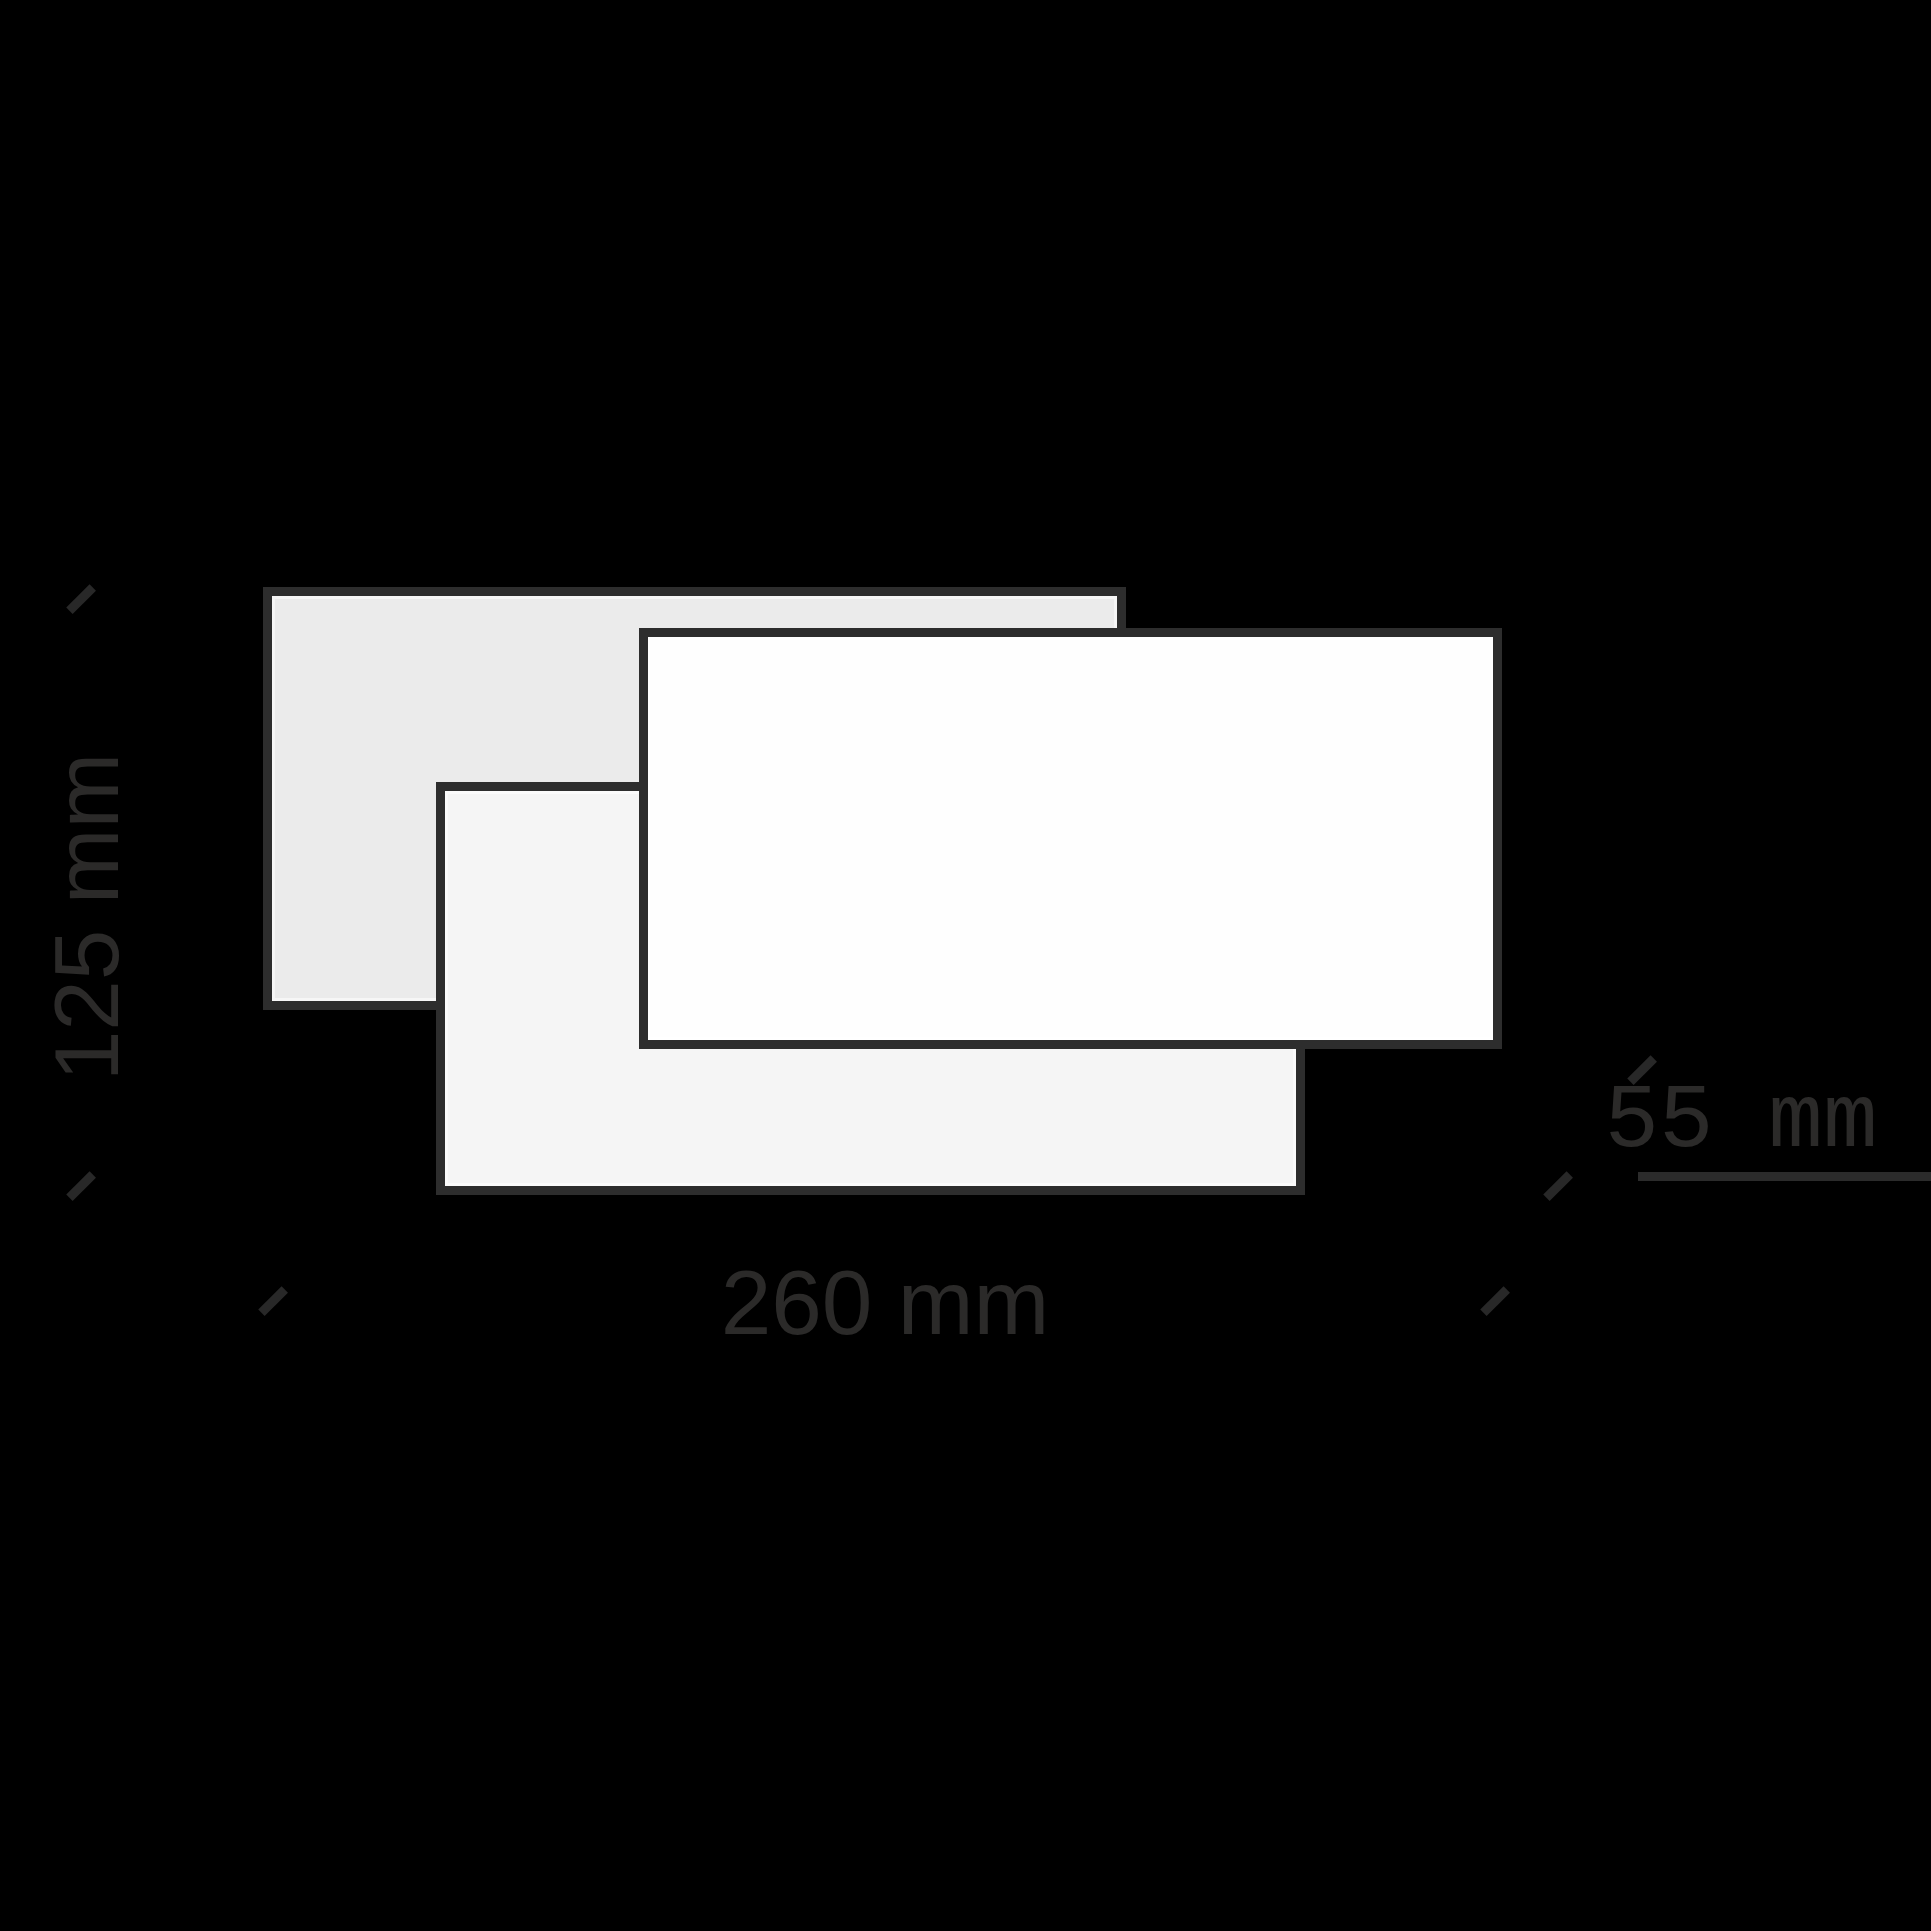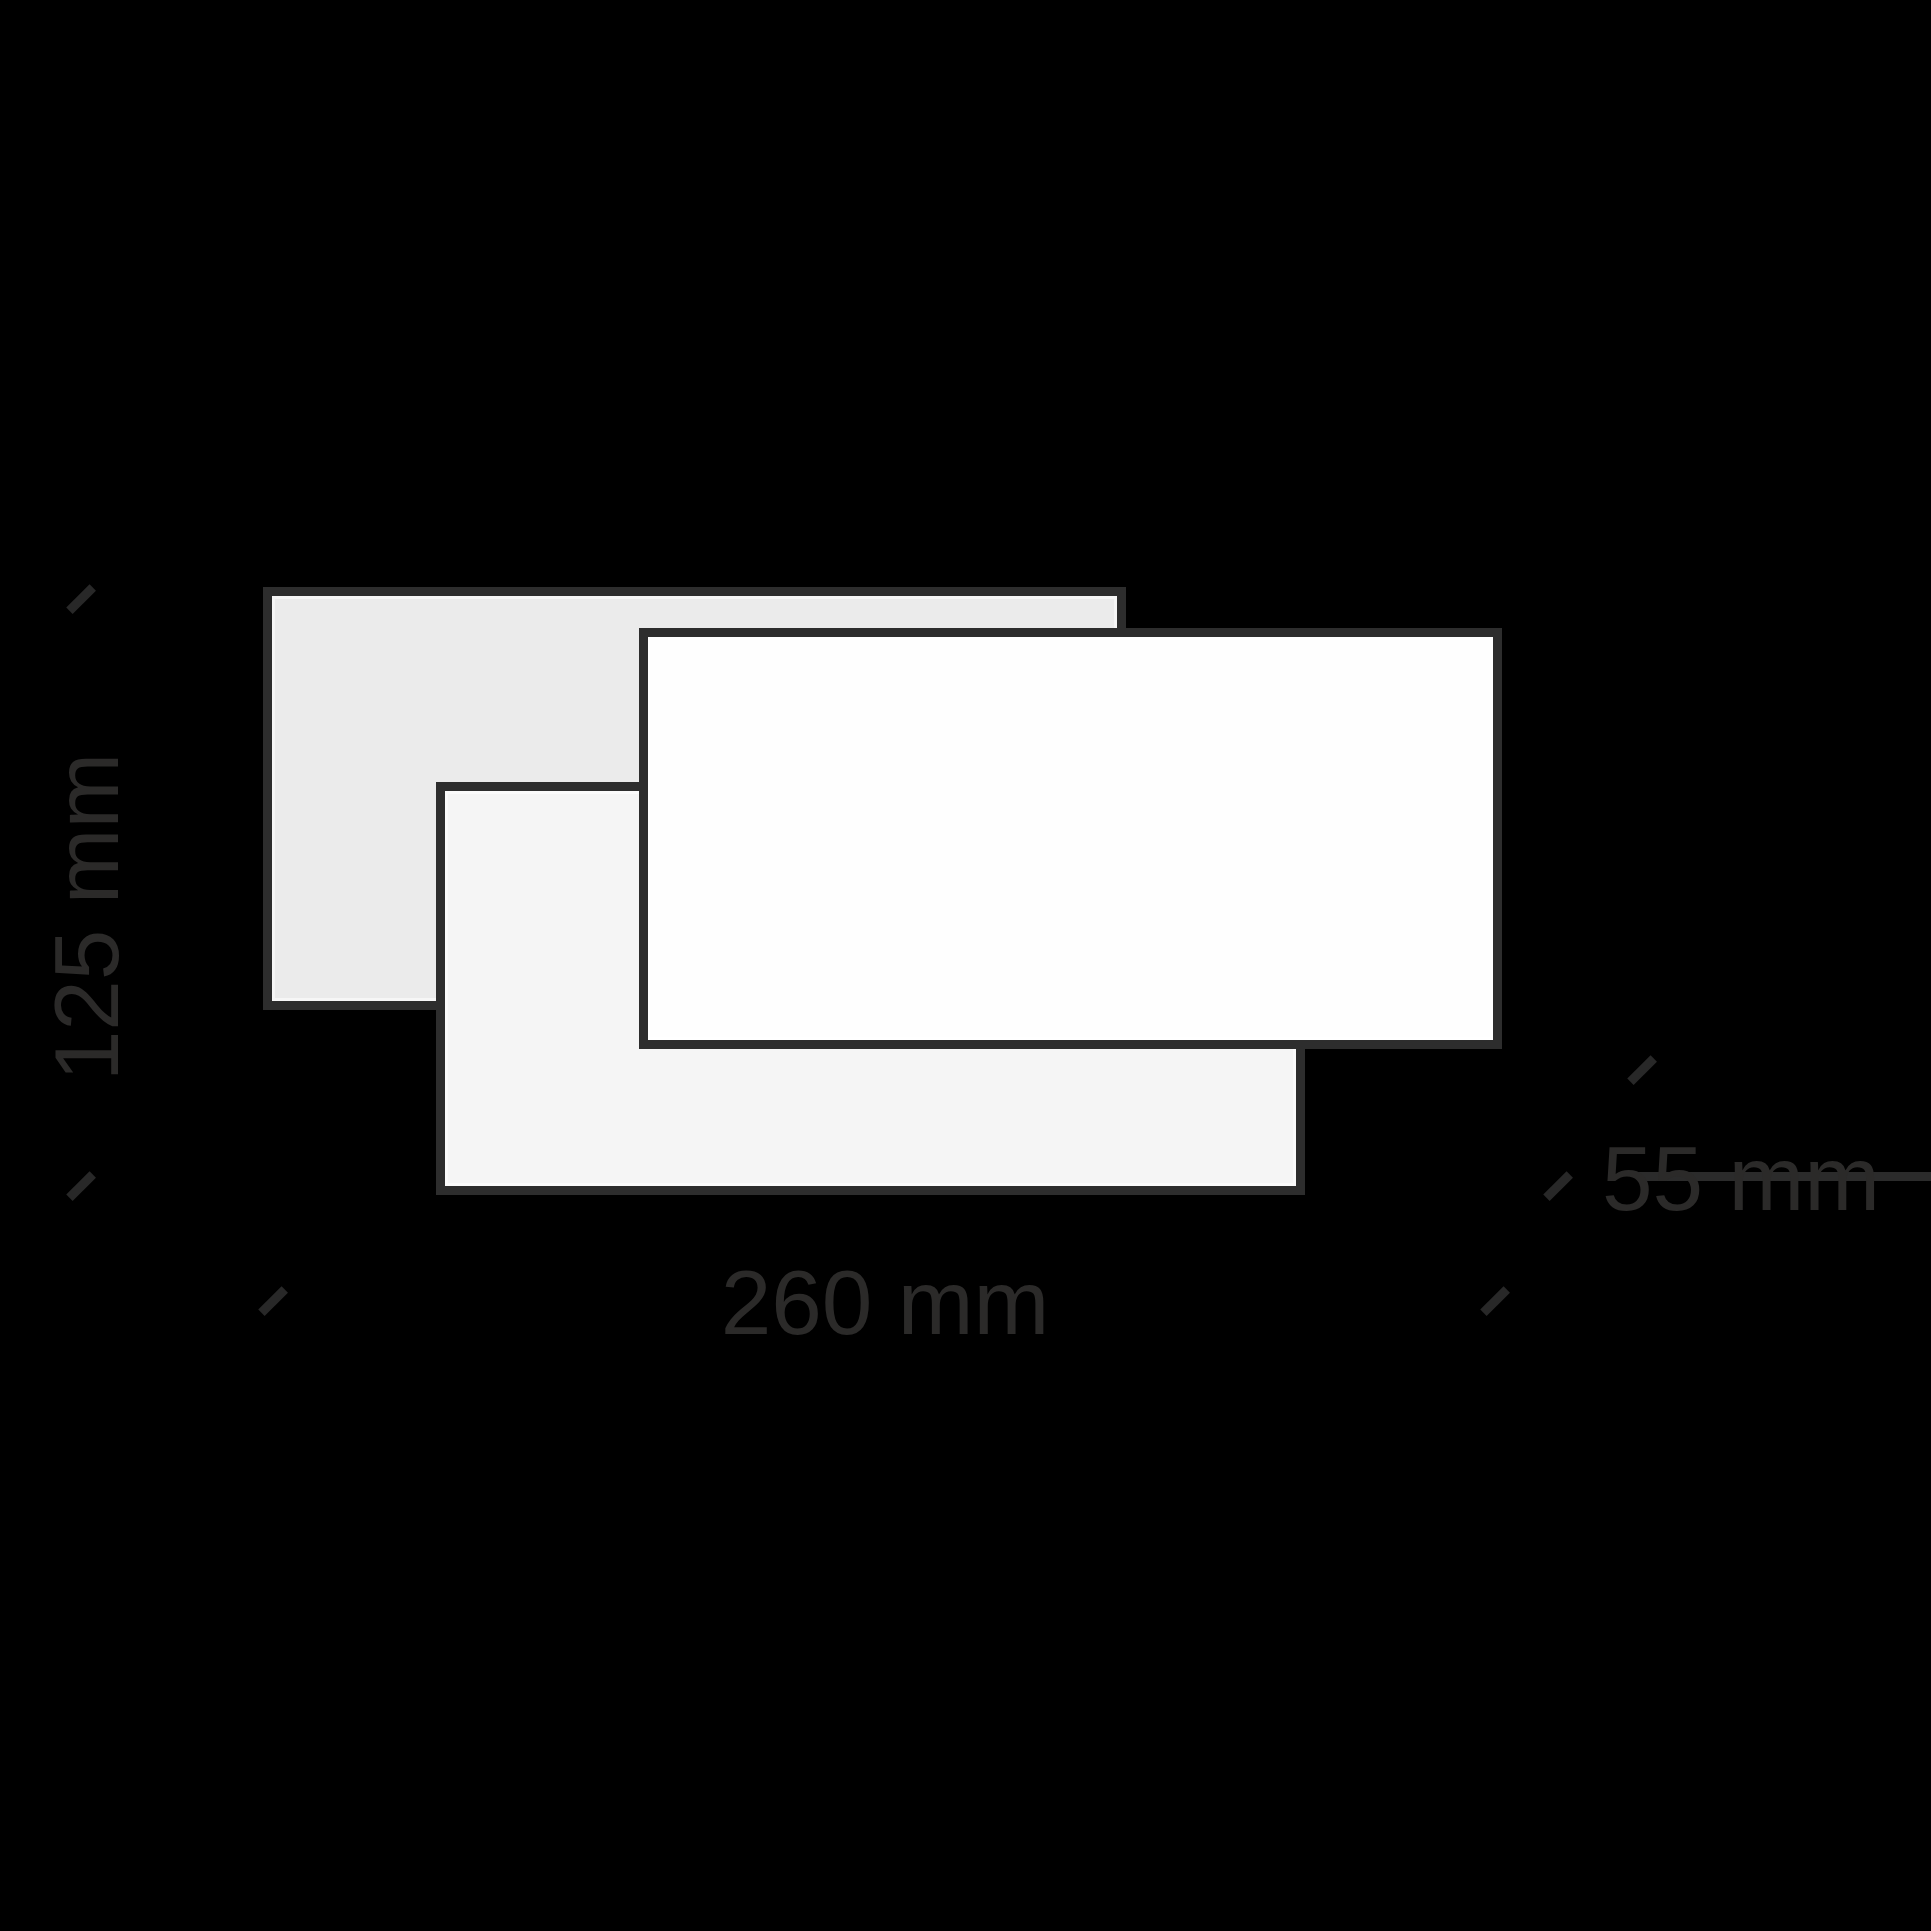--- a/index.html
+++ b/index.html
@@ -50,21 +50,21 @@
     color: #2b2a29;
     white-space: nowrap;
     transform: translate(-50%, -50%);
     z-index: 5;
   }
   #label-height {
     left: 86px; top: 917px;
     transform: translate(-50%, -50%) rotate(-90deg);
   }
   #label-width  { left: 885px;  top: 1302px; }
-  #label-depth  { left: 1741px; top: 1178px; }
+  #label-depth  { left: 1741px; top: 1121px; font-family: Liberation Mono, monospace; }
 
   .tick {
     position: absolute;
     width: 33px; height: 8.7px;
     background: #282828;
     transform: translate(-50%, -50%) rotate(-45deg);
     z-index: 5;
   }
   #tick-height-top    { left: 81px;   top: 599px;  }
   #tick-height-bottom { left: 81px;   top: 1186px; }

